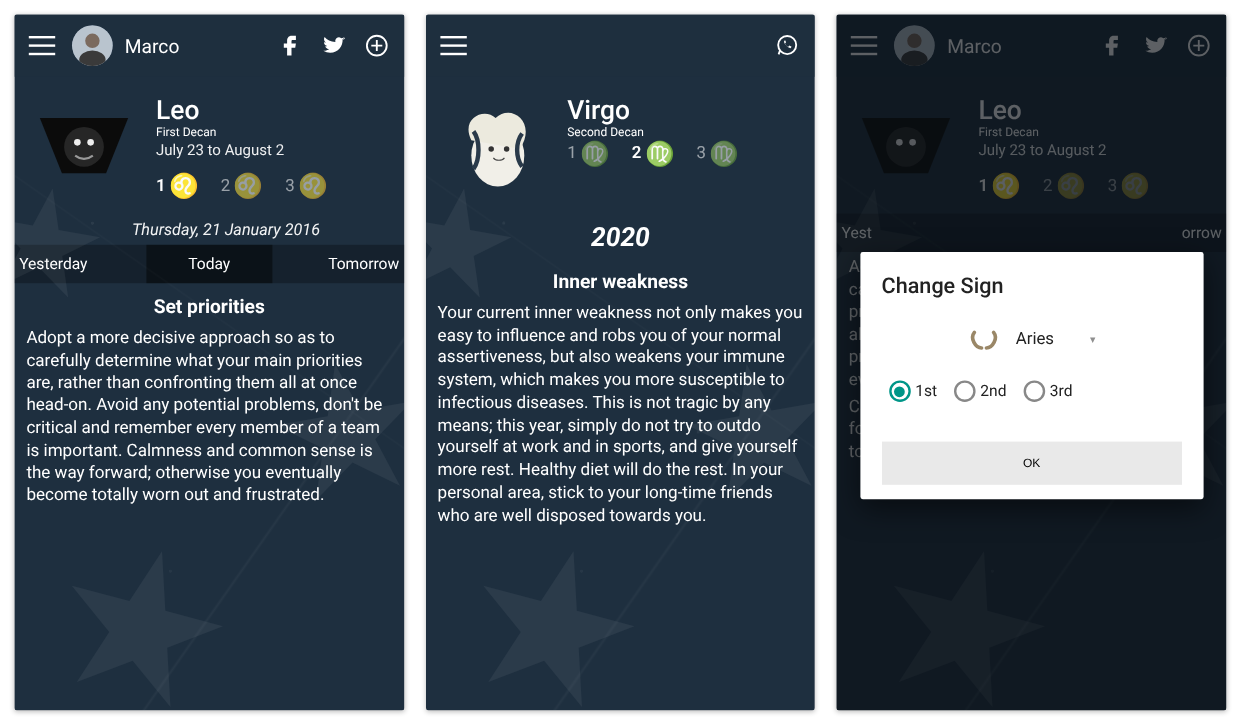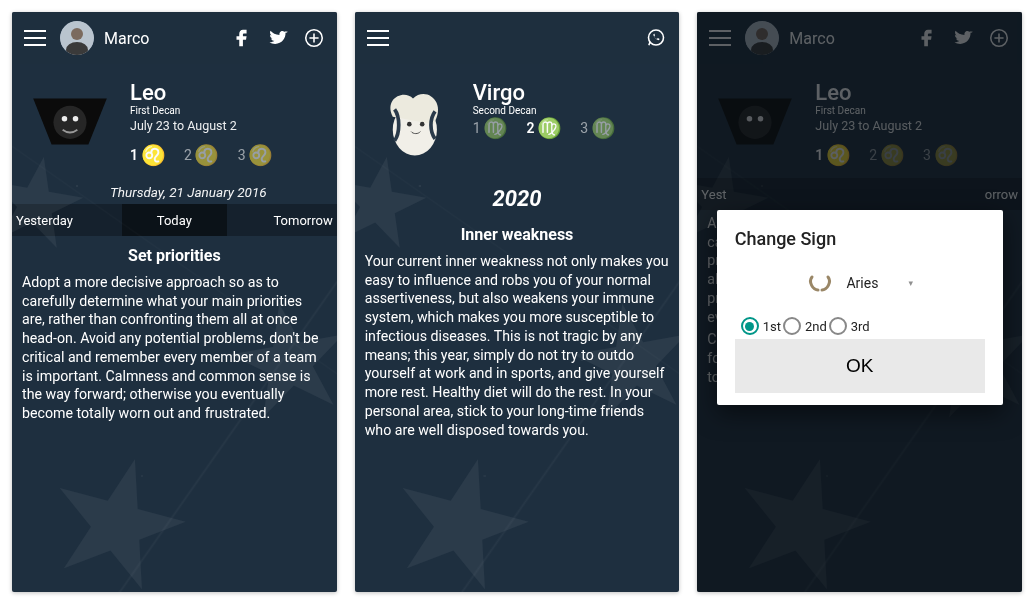--- a/index.html
+++ b/index.html
@@ -60,26 +60,26 @@
   .body-title { text-align:center; font-weight:700; font-size:16px; margin-bottom:8px;}
   .body-text { font-size:14.2px; line-height:1.32; }
 
   .scrim { position:absolute; inset:0; background:rgba(0,0,0,0.45); display:flex; align-items:center; justify-content:center; }
   .dialog { width:286px; background:#fff; color:#222; border-radius:2px; box-shadow:0 8px 24px rgba(0,0,0,0.5); padding:18px 18px 12px 18px;}
   .dialog-title{ font-size:18px; font-weight:500; margin-bottom:22px;}
   .sign-row{ display:flex; align-items:center; justify-content:center; gap:12px; margin-bottom:24px;margin-top:24px;}
   .sign-row .mini{ width:28px; height:20px; }
   .sign-row .sname{ font-size:14px;}
   .sign-row .caret{ font-size:9px; opacity:.5; margin-left:18px;}
-  .radio-row{ display:flex; gap:2px; margin-bottom:4px; padding-left:6px;}
+  .radio-row{ display:flex; gap:14px; margin-bottom:33px; padding-left:6px;}
   .radio{ display:flex; align-items:center; gap:4px; font-size:13px; cursor:pointer;}
   .radio .circle{ width:18px;height:18px;border:2px solid #888;border-radius:50%; display:flex;align-items:center;justify-content:center;}
   .radio.checked .circle{ border-color:#009688;}
   .radio.checked .dot{ width:9px;height:9px;background:#009688;border-radius:50%;}
-  .okbtn{ width:100%; height:54px; background:#e9e9e9; border:none; font-size:19px; cursor:pointer; display:flex;align-items:center;justify-content:center;}
+  .okbtn{ width:100%; height:36px; background:#e9e9e9; border:none; font-size:10px; cursor:pointer; display:flex;align-items:center;justify-content:center;}
 
   .dimmed{ opacity:.62; }
 </style>
 </head>
 <body>
 
 <div class="row">
 
   <div class="phone">
     <span class="star s1">★</span>

